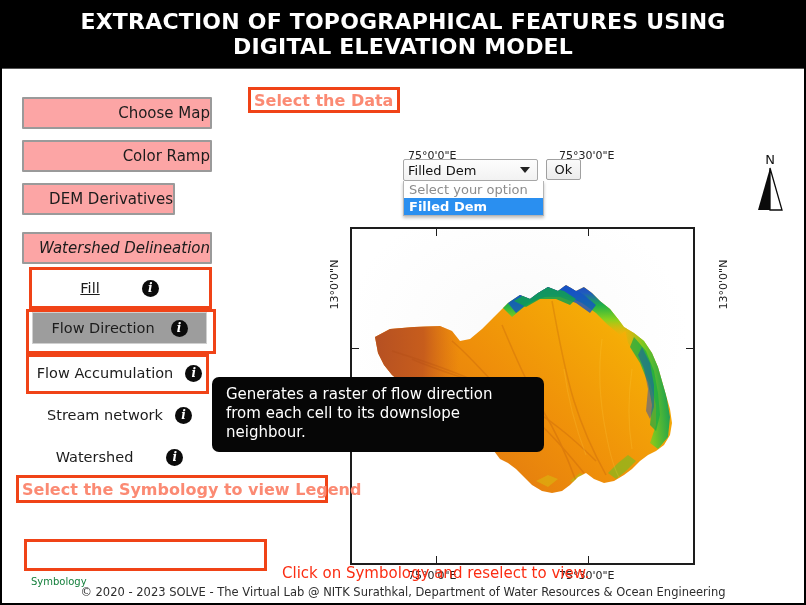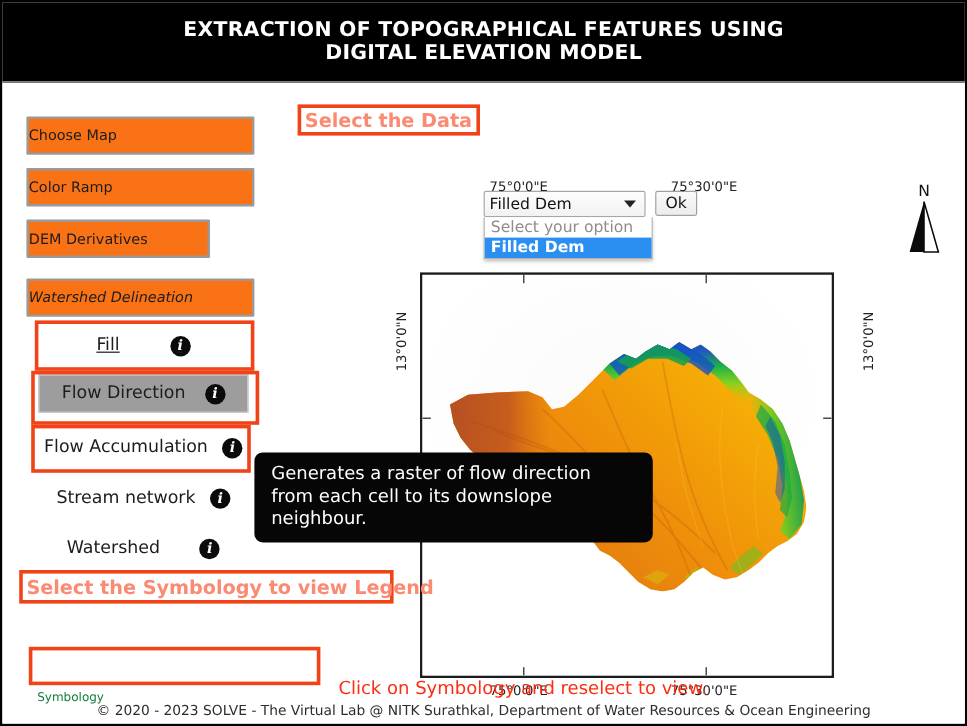--- a/index.html
+++ b/index.html
@@ -24,46 +24,46 @@
     width: 802px; height: 66px;
     background: #000000;
     color: #ffffff;
     display: flex;
     align-items: center;
     justify-content: center;
     text-align: center;
   }
   #header h1 {
     margin: 0;
-    font-size: 17px;
+    font-size: 22px;
     font-weight: bold;
     line-height: 1.12;
     letter-spacing: 0.2px;
     font-family: "DejaVu Sans", "Liberation Sans", sans-serif;
   }
 
   
   #body-panel {
     position: absolute;
     left: 0; top: 66px;
     width: 802px; height: 535px;
     background: #ffffff;
     border-top: 1px solid #555;
   }
 
   
   .btn3d {
     position: absolute;
-    background: #f97316;
+    background: #fca5a5;
     border: 2px solid #9a9a9a;
     color: #1c1c1c;
-    font-size: 12px;
+    font-size: 15px;
     display: flex;
     align-items: center;
-    justify-content: flex-start;
+    justify-content: flex-end;
     cursor: pointer;
     border-radius: 1px;
   }
 
   
   .deriv-row {
     position: absolute;
     display: flex;
     align-items: center;
     justify-content: center;

